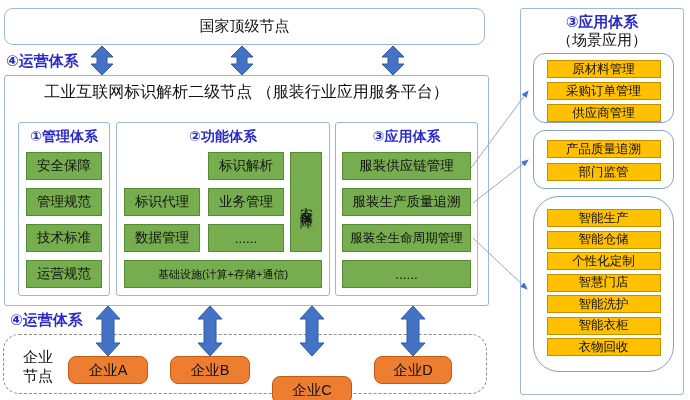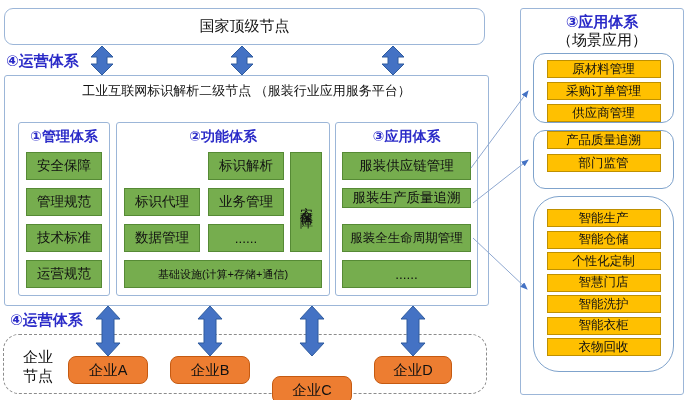--- a/index.html
+++ b/index.html
@@ -48,21 +48,21 @@
 
 <div id="stage">
 
   <div class="frame rounded ctr" style="left:4px; top:8px; width:481px; height:37px;">
     <span style="font-size:15px;">国家顶级节点</span>
   </div>
 
   <div class="abs blue-t" style="left:6px; top:52px; font-size:15px;">④运营体系</div>
 
   <div class="frame" style="left:4px; top:75px; width:485px; height:231px;"></div>
-  <div class="abs" style="left:4px; top:82px; width:485px; text-align:center; font-size:13px;">工业互联网标识解析二级节点 （服装行业应用服务平台）</div>
+  <div class="abs" style="left:4px; top:82px; width:485px; text-align:center; font-size:16px;">工业互联网标识解析二级节点 （服装行业应用服务平台）</div>
 
   <div class="frame" style="left:18px; top:122px; width:92px; height:174px;"></div>
   <div class="col-title blue-t" style="left:18px; top:128px; width:92px;">①管理体系</div>
   <div class="gbox" style="left:26px; top:152px; width:76px; height:28px;">安全保障</div>
   <div class="gbox" style="left:26px; top:188px; width:76px; height:28px;">管理规范</div>
   <div class="gbox" style="left:26px; top:224px; width:76px; height:28px;">技术标准</div>
   <div class="gbox" style="left:26px; top:260px; width:76px; height:28px;">运营规范</div>
 
   <div class="frame" style="left:116px; top:122px; width:214px; height:174px;"></div>
   <div class="col-title blue-t" style="left:116px; top:128px; width:214px;">②功能体系</div>
@@ -70,21 +70,21 @@
   <div class="gbox" style="left:124px; top:188px; width:76px; height:28px;">标识代理</div>
   <div class="gbox" style="left:208px; top:188px; width:76px; height:28px;">业务管理</div>
   <div class="gbox" style="left:124px; top:224px; width:76px; height:28px;">数据管理</div>
   <div class="gbox" style="left:208px; top:224px; width:76px; height:28px;">......</div>
   <div class="gbox vtext" style="left:290px; top:152px; width:32px; height:100px; font-size:13px;">安全保障</div>
   <div class="gbox" style="left:124px; top:260px; width:198px; height:28px; font-size:11px;">基础设施(计算+存储+通信)</div>
 
   <div class="frame" style="left:335px; top:122px; width:143px; height:174px;"></div>
   <div class="col-title blue-t" style="left:335px; top:128px; width:143px;">③应用体系</div>
   <div class="gbox" style="left:342px; top:152px; width:129px; height:28px;">服装供应链管理</div>
-  <div class="gbox" style="left:342px; top:188px; width:129px; height:20px;">服装生产质量追溯</div>
+  <div class="gbox" style="left:342px; top:188px; width:129px; height:28px;">服装生产质量追溯</div>
   <div class="gbox" style="left:342px; top:224px; width:129px; height:28px; font-size:12.5px;">服装全生命周期管理</div>
   <div class="gbox" style="left:342px; top:260px; width:129px; height:28px;">......</div>
 
   <div class="abs blue-t" style="left:10px; top:311px; font-size:15px;">④运营体系</div>
 
   <div class="abs" style="left:3px; top:334px; width:484px; height:60px;
        border:1.5px dashed #8c8c8c; border-radius:16px; background:transparent;"></div>
   <div class="abs" style="left:16px; top:347px; width:44px; text-align:center;
        font-size:15px; line-height:19px;">
     <div>企业</div>
@@ -98,21 +98,21 @@
   <div class="frame" style="left:520px; top:8px; width:164px; height:387px;"></div>
   <div class="abs blue-t" style="left:520px; top:13px; width:164px; text-align:center; font-size:15px;">③应用体系</div>
   <div class="abs" style="left:520px; top:31px; width:164px; text-align:center; font-size:15px;">（场景应用）</div>
 
   <div class="group" style="top:53px; height:70px; border-radius:12px; padding-top:6px; gap:4px;">
     <div class="ybox">原材料管理</div>
     <div class="ybox">采购订单管理</div>
     <div class="ybox">供应商管理</div>
   </div>
 
-  <div class="group" style="top:130px; height:59px; border-radius:12px; gap:5px;">
+  <div class="group" style="top:130px; height:59px; border-radius:12px; padding-top:9px; gap:5px;">
     <div class="ybox">产品质量追溯</div>
     <div class="ybox">部门监管</div>
   </div>
 
   <div class="group" style="top:196px; height:176px; border-radius:26px; padding-top:12px; gap:3.5px;">
     <div class="ybox">智能生产</div>
     <div class="ybox">智能仓储</div>
     <div class="ybox">个性化定制</div>
     <div class="ybox">智慧门店</div>
     <div class="ybox">智能洗护</div>

